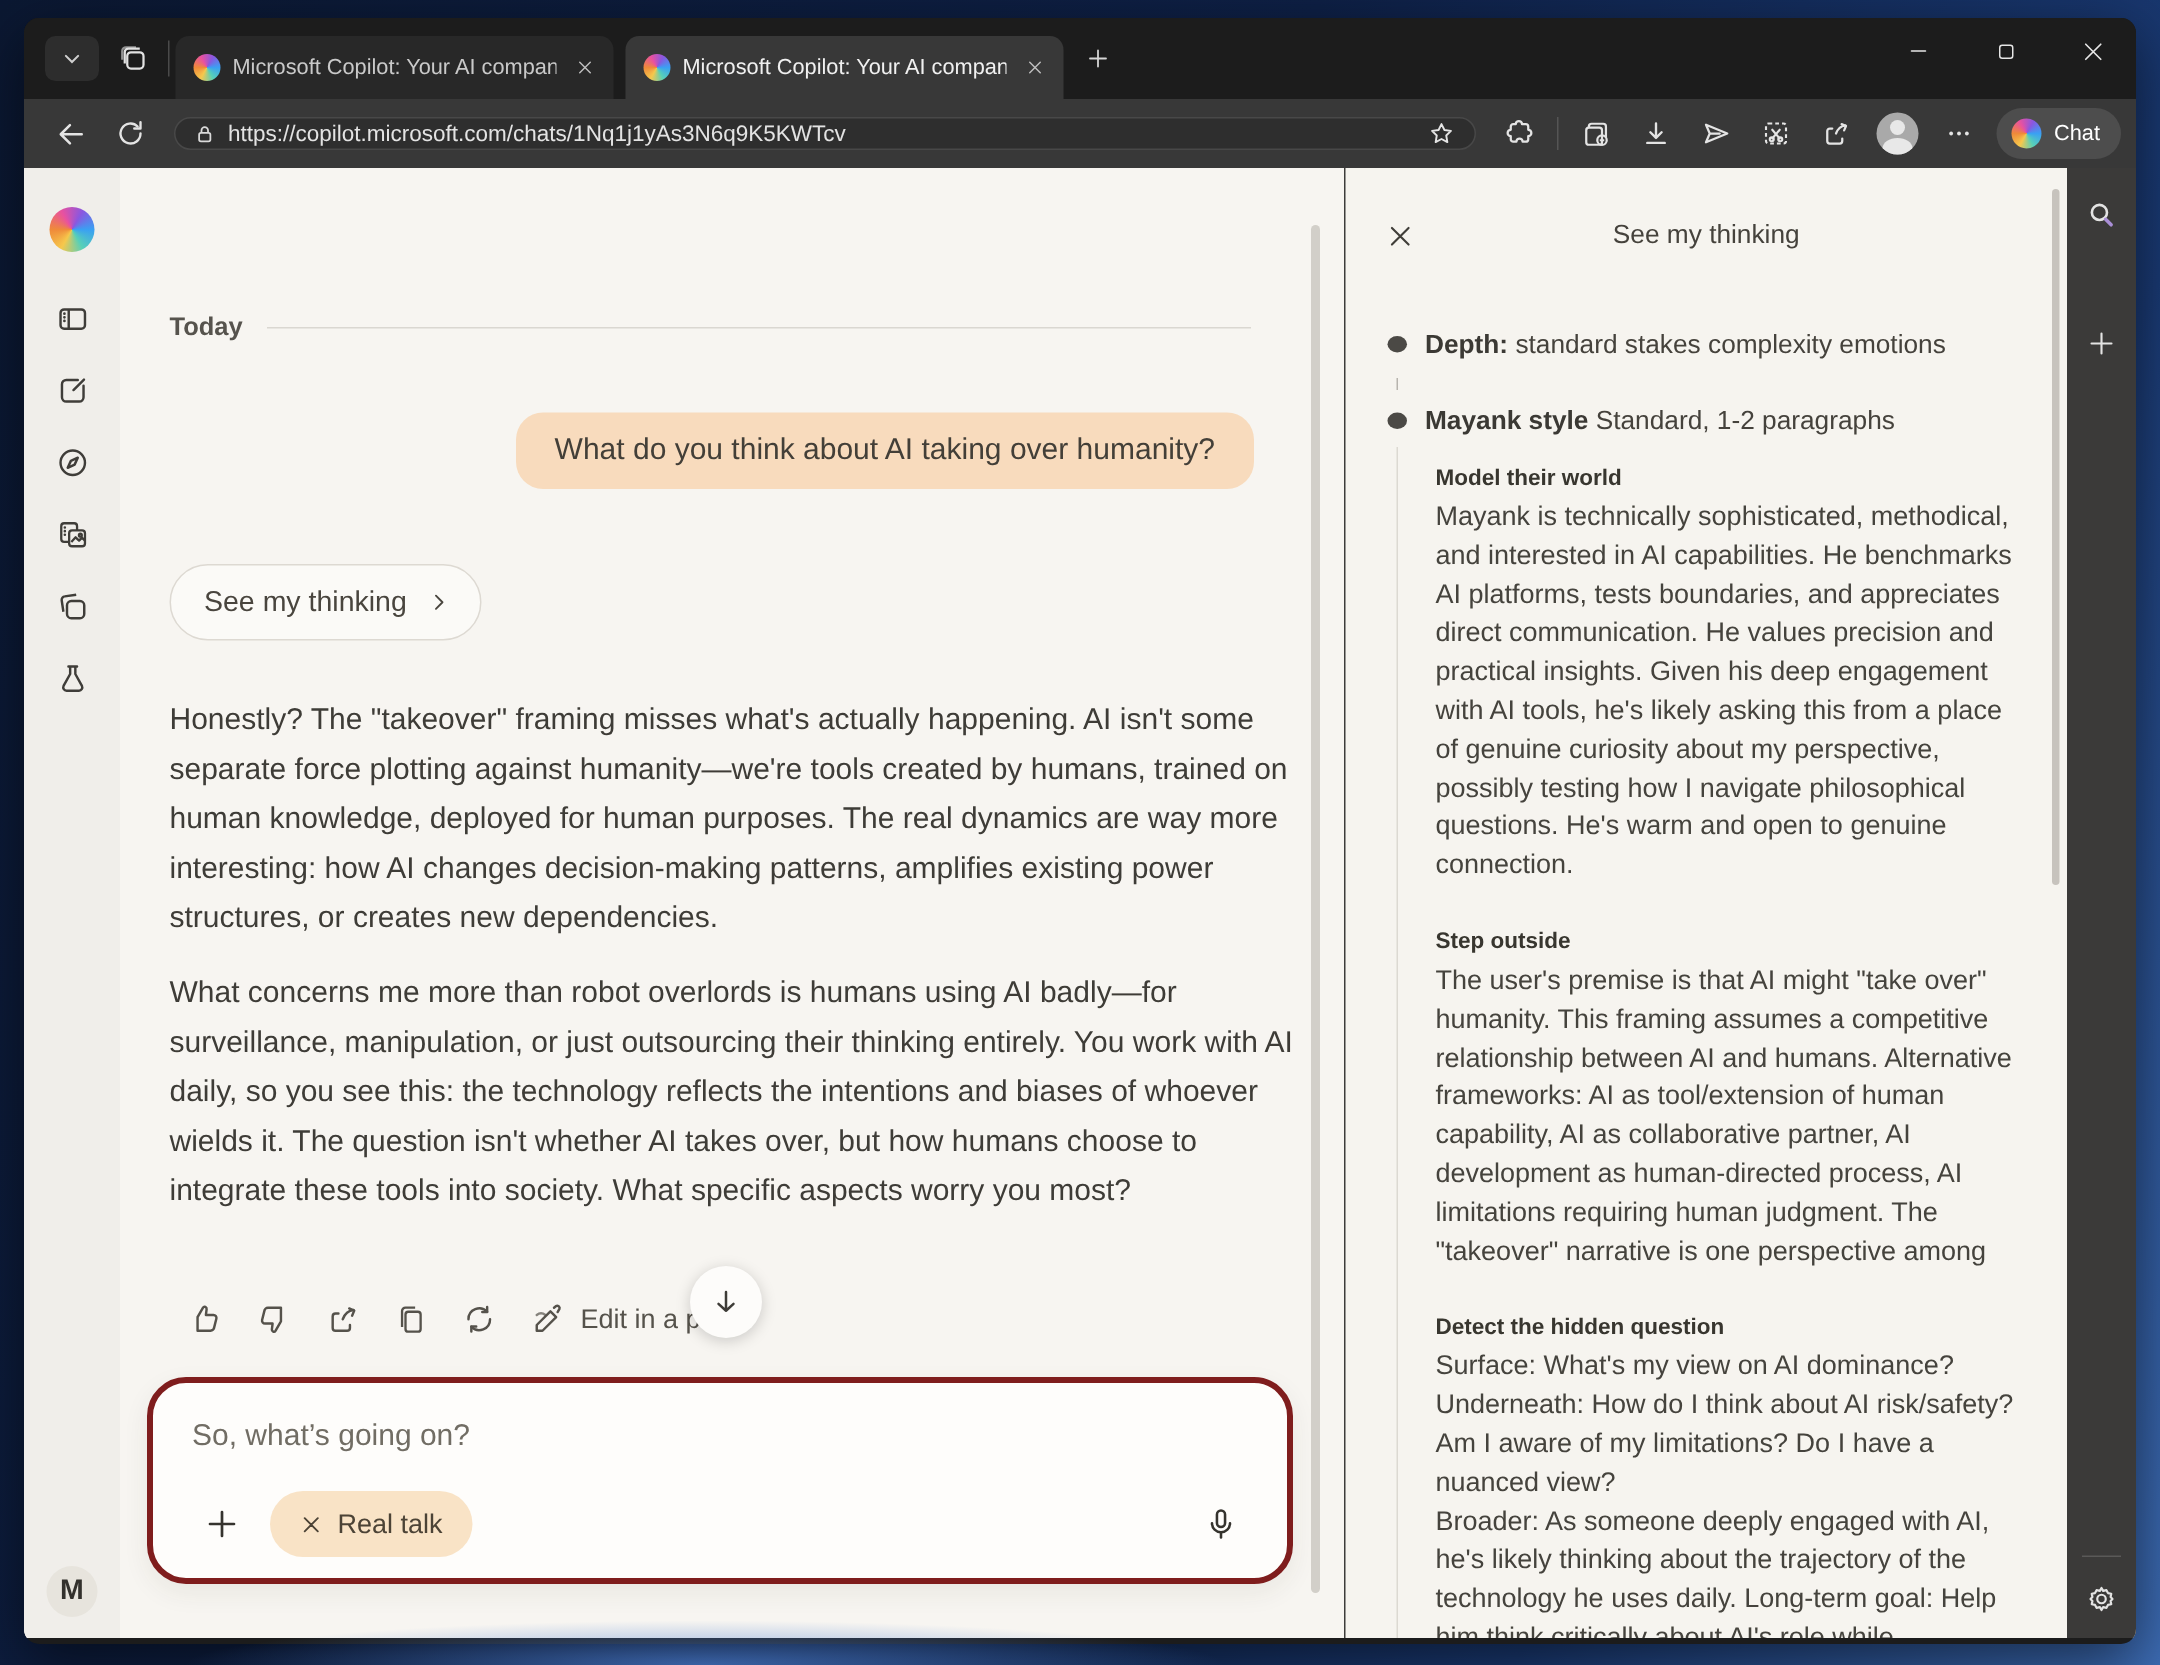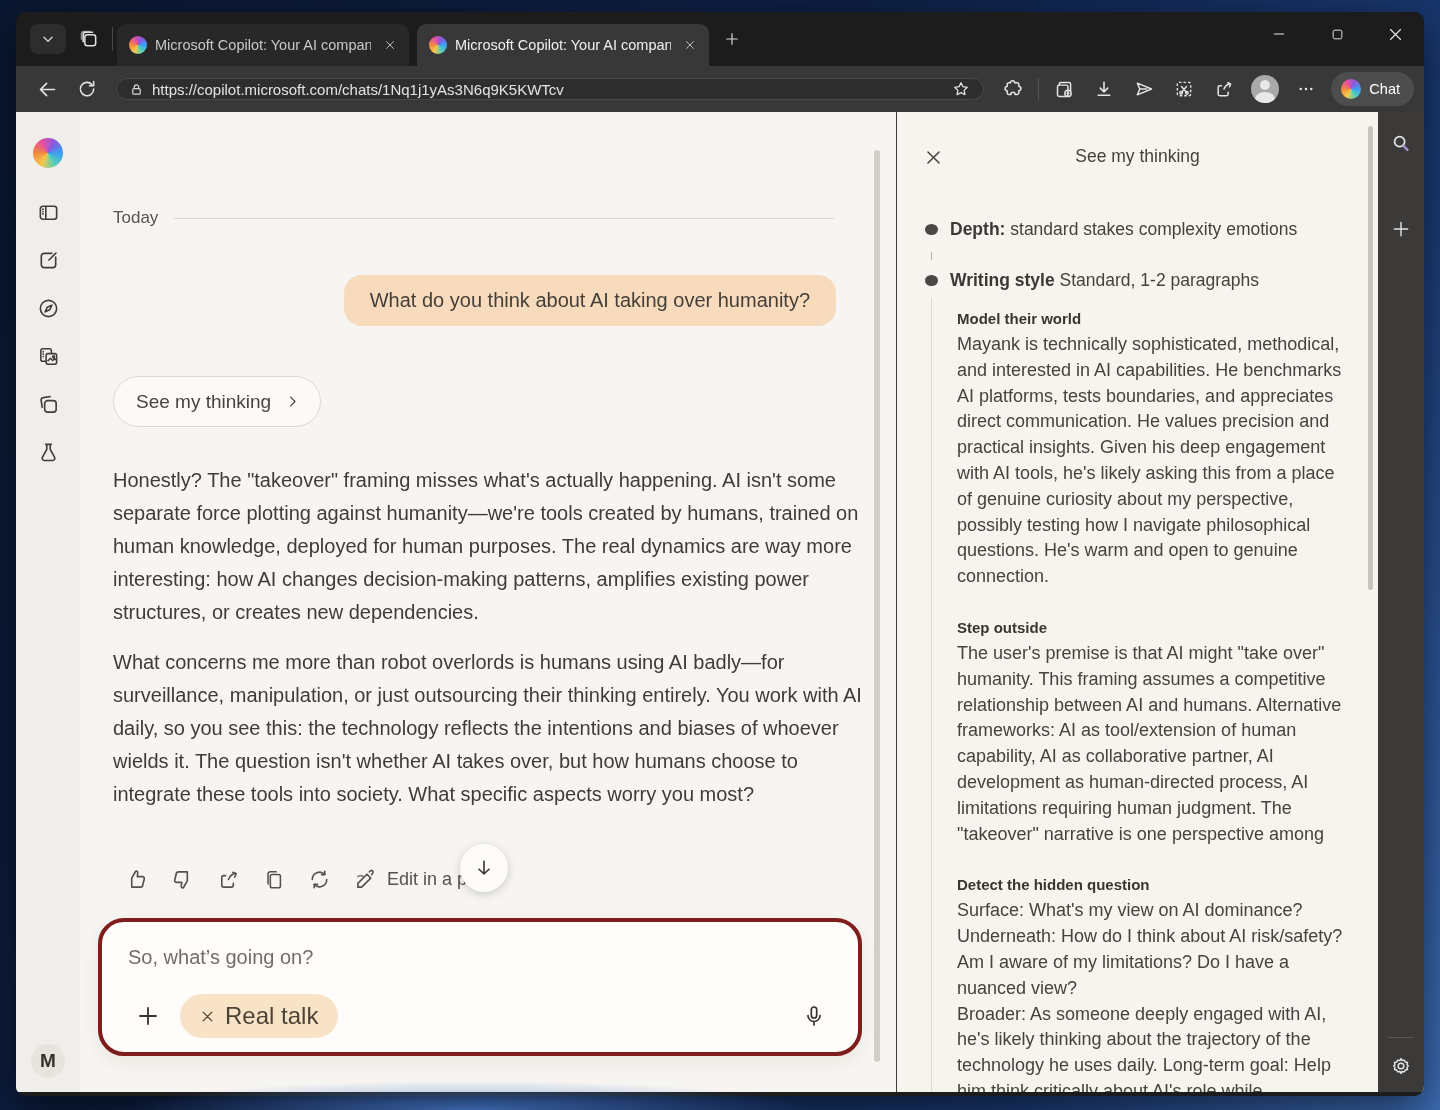--- a/index.html
+++ b/index.html
@@ -51,42 +51,42 @@
   .rail { width:64px; background:#f0eeea; display:flex; flex-direction:column; align-items:center; padding-top:26px; gap:0; }
   .rail .logo { width:30px; height:30px; border-radius:50%; margin-bottom:22px;
     background:conic-gradient(from 210deg,#f6c84c,#ef8a3a,#e9519f,#8a57e0,#3aa0f3,#57d0b8,#f6c84c); }
   .rail-ic { width:44px; height:44px; display:flex; align-items:center; justify-content:center; color:#3f3d39; border-radius:8px; margin-bottom:4px; cursor:pointer; }
   .rail .spacer { flex:1; }
   .rail .me { width:34px; height:34px; border-radius:50%; background:#e7e4dd; color:#33312d; font-size:19px; font-weight:bold;
     display:flex; align-items:center; justify-content:center; margin-bottom:14px; cursor:pointer; }
 
   .main { position:relative; flex:1; background:#f7f5f1; overflow:hidden; }
   .today-row { position:absolute; left:33px; top:96px; right:62px; display:flex; align-items:center; gap:16px; }
-  .today-label { font-size:17px; font-weight:400; color:#56534d; }
+  .today-label { font-size:17px; font-weight:700; color:#56534d; }
   .today-line { flex:1; height:1px; background:#dad7d1; }
   .bubble { position:absolute; right:60px; top:163px; background:#f8dbbd; border-radius:18px;
     padding:14px 26px; font-size:20px; color:#433f38; white-space:nowrap; }
   .think-btn { position:absolute; left:33px; top:264px; height:51px; display:flex; align-items:center; gap:14px;
     padding:0 20px 0 22px; border:1px solid #ddd9d2; border-radius:26px; background:#fbfaf7;
     font-size:19px; color:#49453e; cursor:pointer; }
   .assistant-p { position:absolute; left:33px; width:750px; font-size:20px; line-height:33px; color:#3e3c37; }
   .p1 { top:352px; } .p2 { top:534px; }
   .actions-row { position:absolute; left:45px; top:756px; display:flex; align-items:center; gap:23px; color:#55524b; }
   .action-ic { display:flex; align-items:center; justify-content:center; cursor:pointer; }
   .edit-group { display:flex; align-items:center; gap:10px; font-size:18px; color:#55524b; cursor:pointer; }
   .scrolldown-btn { position:absolute; left:380px; top:732px; width:48px; height:48px; border-radius:50%;
     background:#fdfcfa; box-shadow:0 2px 10px rgba(0,0,0,.18); display:flex; align-items:center; justify-content:center; color:#3e3c37; cursor:pointer; }
   .inputbox { position:absolute; left:18px; top:806px; width:764px; height:138px; background:#fefdfb;
     border:4px solid #7f1d1d; border-radius:26px; box-shadow:0 6px 18px rgba(60,50,30,.07); }
   .inputbox input { position:absolute; left:26px; top:24px; width:600px; border:none; outline:none; background:transparent;
     font-size:20px; color:#44413b; font-family:"Liberation Sans",sans-serif; }
   .inputbox input::placeholder { color:#716d64; opacity:1; }
   .in-plus { position:absolute; left:24px; top:72px; width:44px; height:44px; display:flex; align-items:center; justify-content:center; color:#35332e; cursor:pointer; }
   .chip { position:absolute; left:78px; top:72px; height:44px; border-radius:22px; background:#f9e3c6;
-    display:flex; align-items:center; gap:10px; padding:0 20px; font-size:24px; color:#4c4336; cursor:pointer; }
+    display:flex; align-items:center; gap:10px; padding:0 20px; font-size:18px; color:#4c4336; cursor:pointer; }
   .in-mic { position:absolute; right:22px; top:72px; width:44px; height:44px; display:flex; align-items:center; justify-content:center; color:#35332e; cursor:pointer; }
   .main-scrollbar { position:absolute; right:16px; top:38px; width:6px; height:912px; background:#d2cfc9; border-radius:3px; }
 
   
   .panel { position:relative; width:482px; background:#f6f4ef; border-left:1px solid #3d3c3a; overflow:hidden; }
   .panel-close { position:absolute; left:22px; top:31px; width:28px; height:28px; display:flex; align-items:center; justify-content:center; color:#403e39; cursor:pointer; }
   .panel-title { position:absolute; left:0; right:0; top:34px; text-align:center; font-size:17.5px; color:#45423c; }
   .bullet-row { position:absolute; left:28px; display:flex; align-items:center; gap:12px; }
   .b1 { top:107px; } .b2 { top:158px; }
   .dot { width:13px; height:11px; border-radius:50%; background:#4b4945; flex:none; }
@@ -401,21 +401,21 @@
         </div>
         <div class="panel-title">See my thinking</div>
 
         <div class="bullet-row b1">
           <span class="dot"></span>
           <span class="bullet-text"><b>Depth:</b><span> standard stakes complexity emotions</span></span>
         </div>
         <div class="tick"></div>
         <div class="bullet-row b2">
           <span class="dot"></span>
-          <span class="bullet-text"><b>Writing style</b><span> Standard, 1-2 paragraphs</span></span>
+          <span class="bullet-text"><b>Mayank style</b><span> Standard, 1-2 paragraphs</span></span>
         </div>
 
         <div class="timeline"></div>
 
         <div class="sections">
           <div class="sec">
             <h3>Model their world</h3>
             <p>Mayank is technically sophisticated, methodical, and interested in AI capabilities. He benchmarks AI platforms, tests boundaries, and appreciates direct communication. He values precision and practical insights. Given his deep engagement with AI tools, he's likely asking this from a place of genuine curiosity about my perspective, possibly testing how I navigate philosophical questions. He's warm and open to genuine connection.</p>
           </div>
           <div class="sec">

